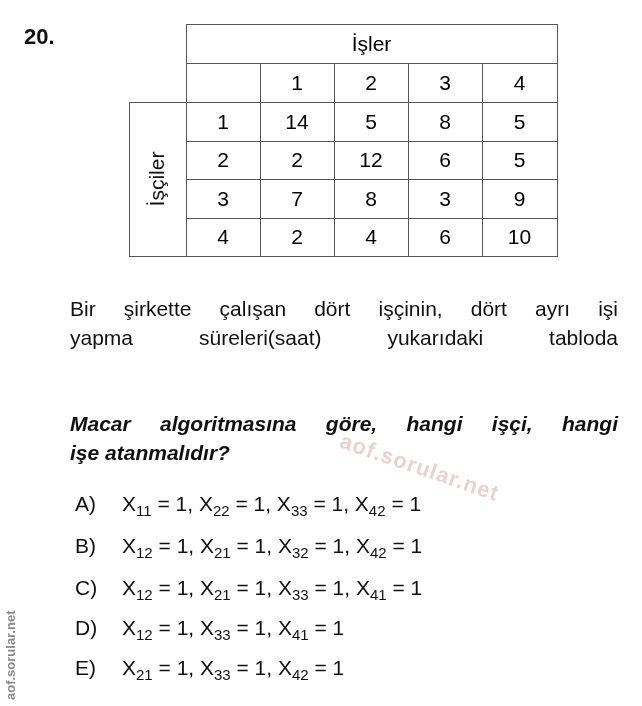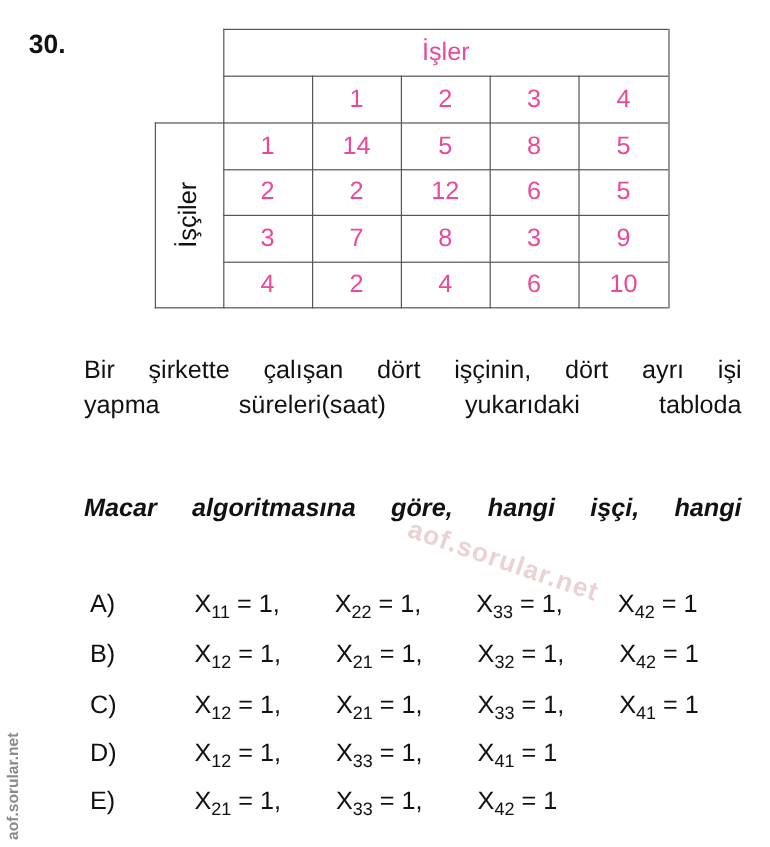--- a/index.html
+++ b/index.html
@@ -1,42 +1,42 @@
 <!DOCTYPE html>
 <html><head>
   <meta charset="utf-8">
   <style>
     html, body { margin:0; padding:0; background:#ffffff; }
     body { width:642px; height:706px; position:relative; overflow:hidden;
            font-family:"Liberation Sans", sans-serif; color:#111; }
     .qnum { position:absolute; left:24px; top:24px; font-size:22px; font-weight:bold; }
     .grid-line { position:absolute; background:#555; }
     .cell { position:absolute; display:flex; align-items:center; justify-content:center;
-            font-size:21px; color:#ec4899; }
+            font-size:21px; color:#000000; }
     .side-label { position:absolute; left:129px; top:102px; width:57px; height:154px;
                   display:flex; align-items:center; justify-content:center; }
     .side-label span { transform:rotate(-90deg); font-size:21px; white-space:nowrap; display:block; }
     .para { position:absolute; left:70px; width:548px; font-size:21px; line-height:29px;
             text-align:justify; text-align-last:left; }
     .para .jl { display:block; text-align:justify; text-align-last:justify; }
     .para .ll { display:block; text-align:left; }
     .bold { font-weight:bold;font-style:italic; }
     .opt { position:absolute; left:75px; height:36px; font-size:21px; display:flex; align-items:baseline; }
     .opt .letter { width:47px; display:inline-block; }
-    .opt .term { display:inline-block;margin-left:40px; }
+    .opt .term { display:inline-block; }
     .opt sub { font-size:15px; vertical-align:-5px; }
     .wm-diag { position:absolute; left:345px; top:428px; transform:rotate(19deg); transform-origin:left top;
                color:#e6c7c7; font-size:22px; font-weight:bold; letter-spacing:1px; opacity:0.8; white-space:nowrap; }
     .wm-side { position:absolute; left:3px; top:700px; transform:rotate(-90deg); transform-origin:left top;
                color:#8a8a8a; font-size:13px; font-weight:bold; white-space:nowrap; }
   </style>
 </head>
 <body>
 
-<div class="qnum">30.</div>
+<div class="qnum">20.</div>
 
 <div>
 
   <div class="grid-line" style="left:186px;top:24px;width:371px;height:1px;"></div>
   <div class="grid-line" style="left:186px;top:63px;width:371px;height:1px;"></div>
   <div class="grid-line" style="left:129px;top:102px;width:428px;height:1px;"></div>
   <div class="grid-line" style="left:186px;top:141px;width:371px;height:1px;"></div>
   <div class="grid-line" style="left:186px;top:179px;width:371px;height:1px;"></div>
   <div class="grid-line" style="left:186px;top:218px;width:371px;height:1px;"></div>
   <div class="grid-line" style="left:129px;top:256px;width:428px;height:1px;"></div>
@@ -85,20 +85,21 @@
   <div class="cell" style="left:482px;top:218px;width:75px;height:38px;">10</div>
 </div>
 
 <div class="para" style="top:294px;">
   <span class="jl">Bir şirkette çalışan dört işçinin, dört ayrı işi</span>
   <span class="jl">yapma süreleri(saat) yukarıdaki tabloda</span>
 </div>
 
 <div class="para bold" style="top:409px;">
   <span class="jl">Macar algoritmasına göre, hangi işçi, hangi</span>
+  <span class="ll">işe atanmalıdır?</span>
 </div>
 
 <div class="wm-diag">aof.sorular.net</div>
 
 <div id="options">
     <div class="opt" style="top: 492px;">
       <span class="letter">A)</span>
       <span class="term"><span>X</span><sub>11</sub><span style="white-space: pre;"> = 1, </span></span>
       <span class="term"><span>X</span><sub>22</sub><span style="white-space: pre;"> = 1, </span></span>
       <span class="term"><span>X</span><sub>33</sub><span style="white-space: pre;"> = 1, </span></span>

